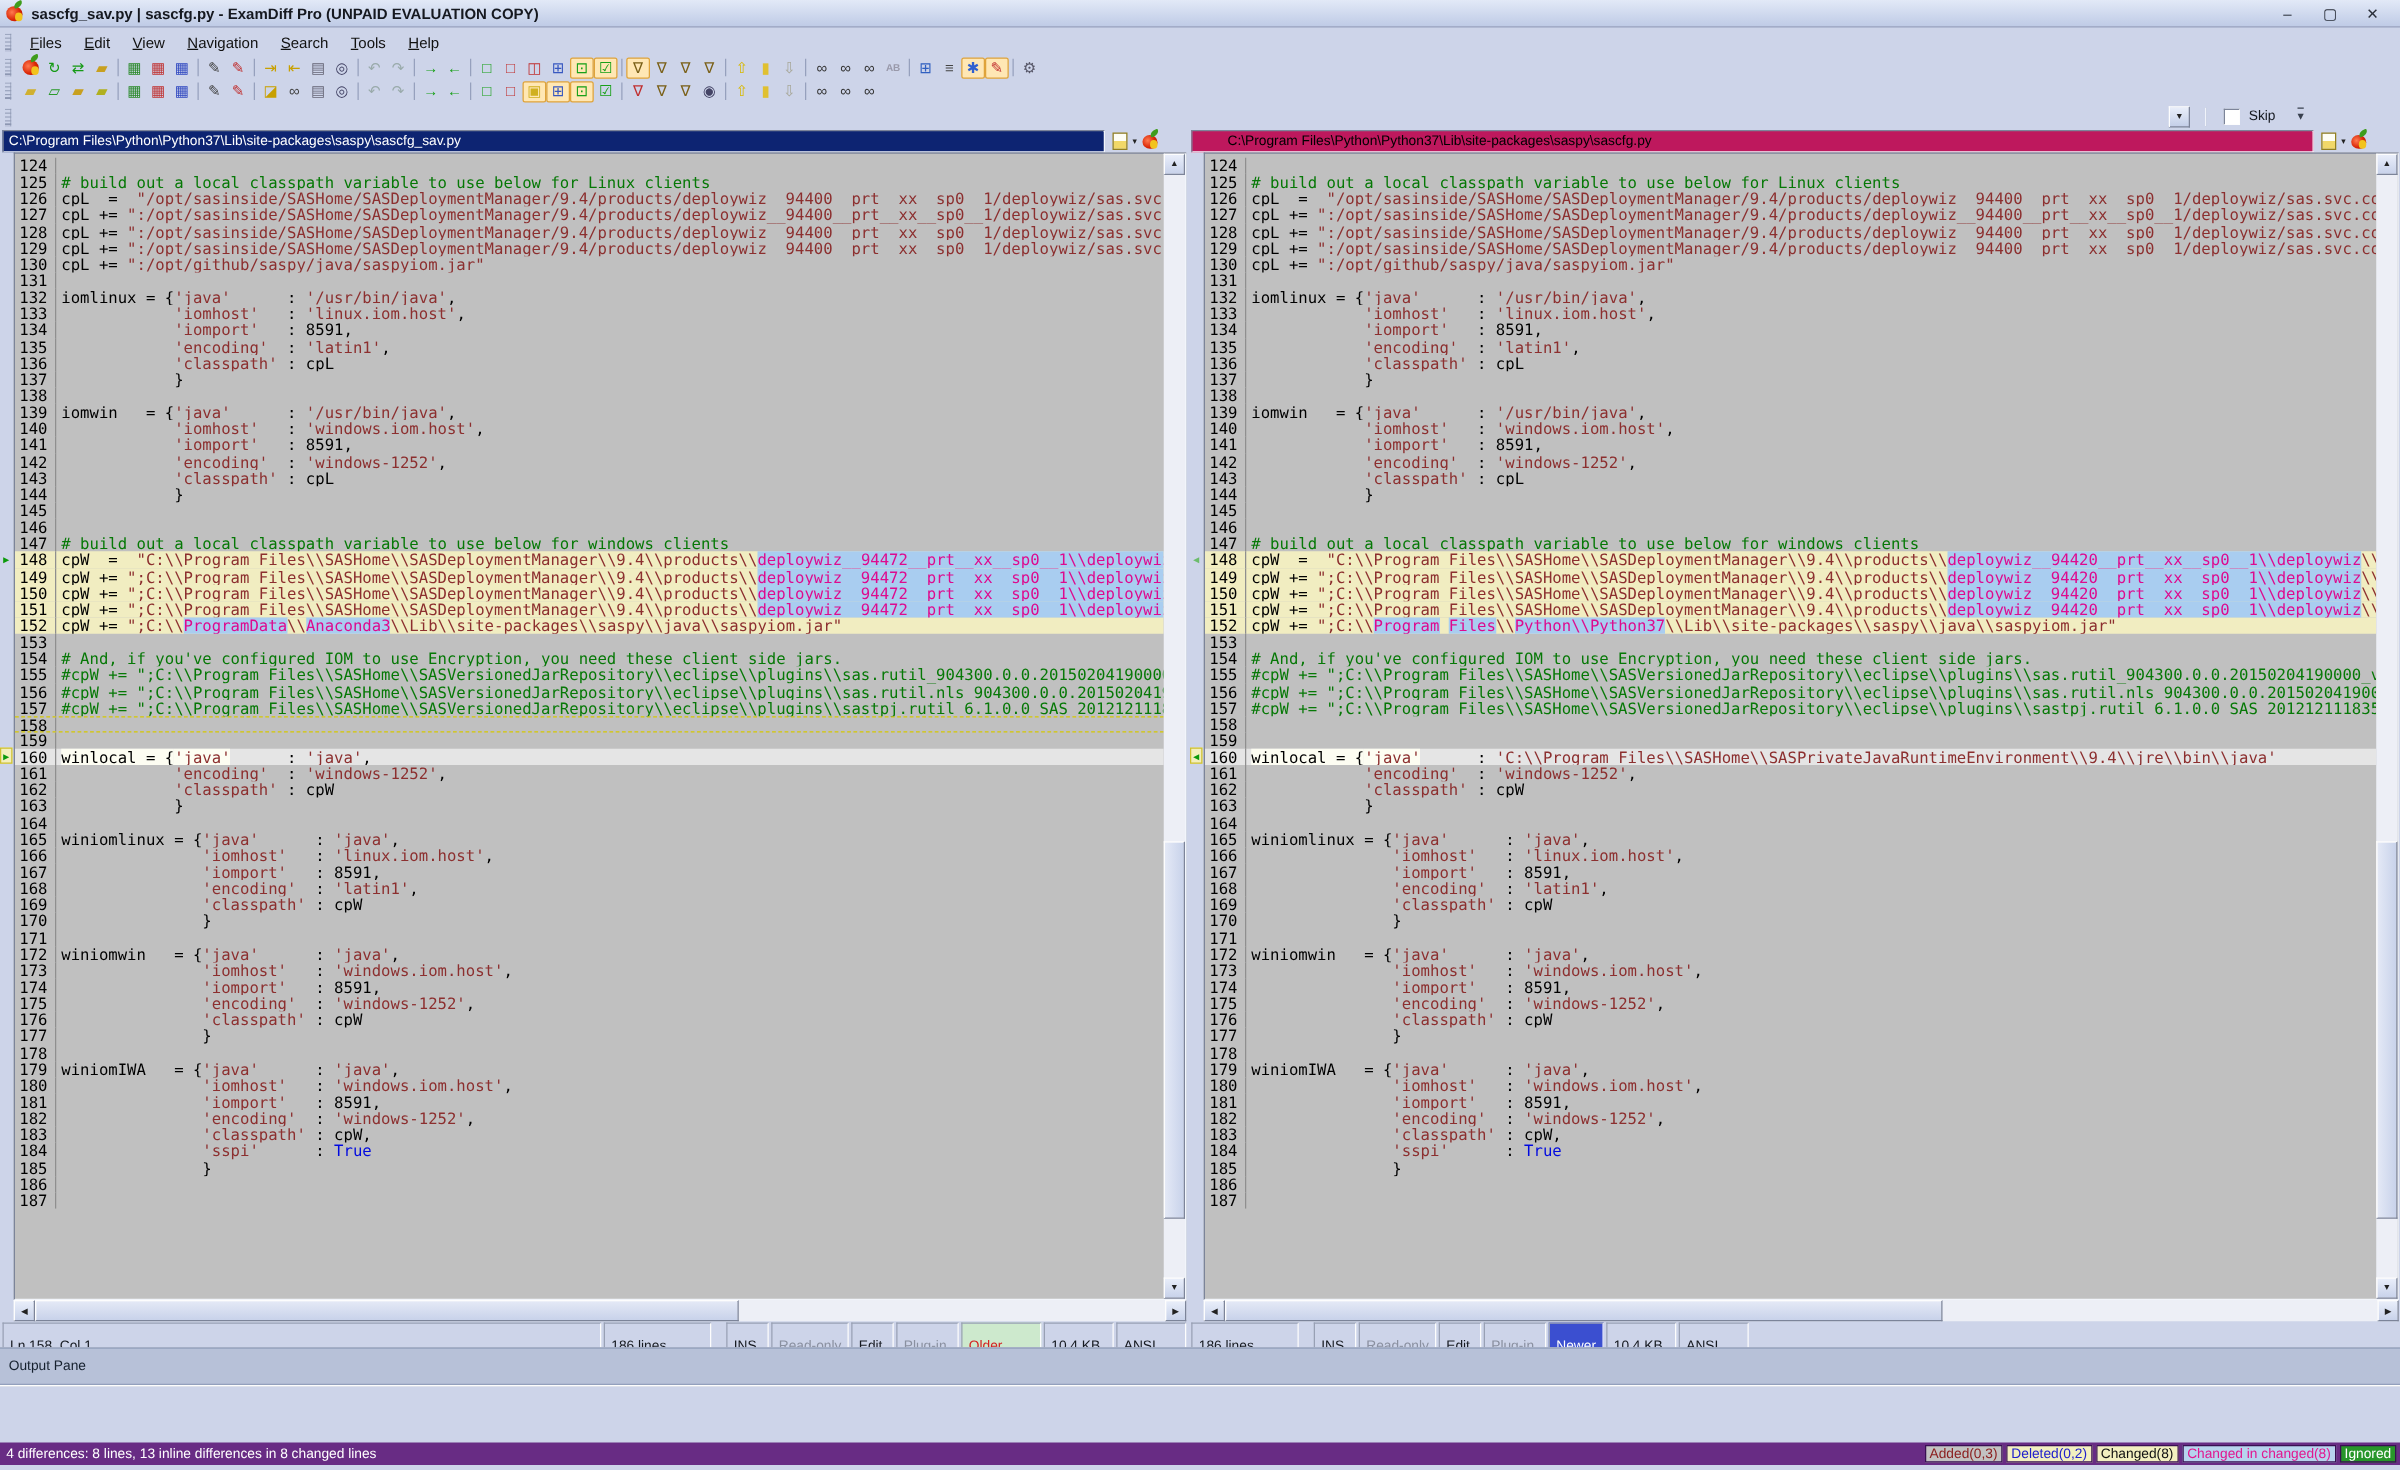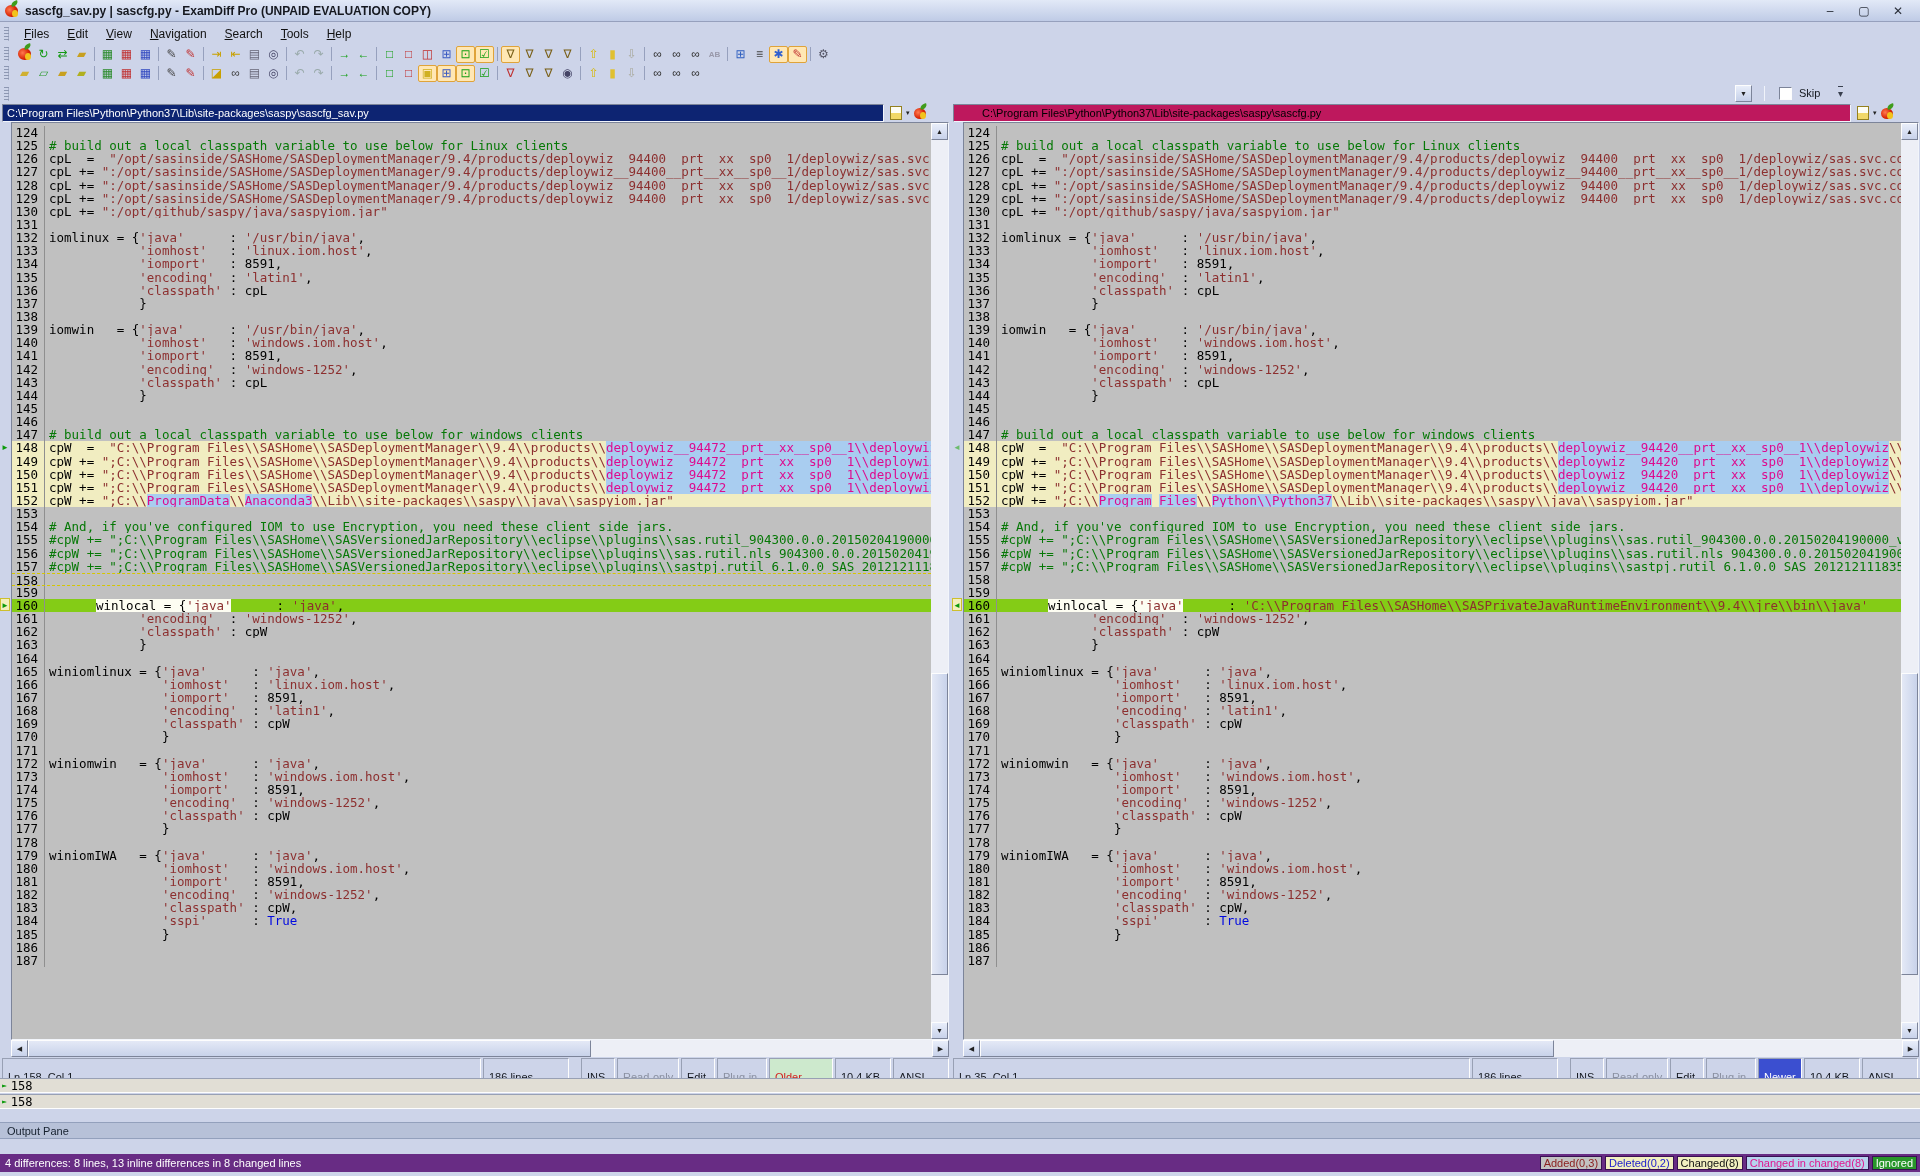--- a/index.html
+++ b/index.html
@@ -75,21 +75,21 @@
 
   .pbox { position:absolute; top:122px; height:918px; background:#c0c0c0;
     border:1px solid; border-color:#7c8499 #f2f5fb #f2f5fb #7c8499; }
   .rows { position:absolute; left:0; top:3px; right:17px; overflow:hidden; }
   .crow { display:flex; height:13.15px; line-height:13.2px;
     font-family:"DejaVu Sans Mono",monospace; font-size:12.5px; }
   .crow .ln { width:33px; min-width:33px; text-align:right; padding-right:6px;
     border-right:1px solid #8f8f8f; color:#000; }
   .crow .cd { flex:1; white-space:pre; overflow:hidden; padding-left:4px; color:#000; }
   .r-chg { background:#f1edc1; }
-  .r-cur { background:#84cc16;gap:47px; }
+  .r-cur { background:#e5e5e5; }
   .r-dash { border-top:1px dashed #d5c700; border-bottom:1px dashed #d5c700; }
   .c-id { color:#000; }
   .c-str { color:#8c2f2f; }
   .c-cmt { color:#067806; }
   .c-bool { color:#0009e0; }
   .c-hl { color:#de0a8e; background:#a9cdf0; }
   .wbg { background:#fdfdf2; }
 
   
   .vscroll { position:absolute; right:0; top:0; bottom:0; width:17px; background:#edeff6; }
@@ -111,21 +111,21 @@
   .scell.newer { background:#3b4fd0; color:#fff; }
   .sgap { width:8px; }
 
   
   .insrow { position:absolute; left:0; width:1920px; height:15px; background:#e1ded5;
     border-top:1px solid #98a0b4; border-bottom:1px solid #fdfdfd;
     display:flex; align-items:center; font-family:"DejaVu Sans Mono",monospace; font-size:12px; color:#000; }
   .insrow .mka { font-size:8px; color:#0b9a0b; margin:0 4px 0 2px; }
 
   
-  .outcap { position:absolute; left:0; top:1122px; width:1920px; height:17px; background:#b7c1d8;
+  .outcap { position:absolute; left:0; top:1078px; width:1920px; height:30px; background:#b7c1d8;
     border-top:1px solid #93a0bc; border-bottom:1px solid #93a0bc;
     font-size:11px; color:#15202e; display:flex; align-items:center; padding-left:7px; }
   .foot { position:absolute; left:0; top:1154px; width:1920px; height:18px; background:#682c84;
     display:flex; align-items:center; font-size:11px; color:#fff; padding-left:5px; }
   .legend { margin-left:auto; display:flex; gap:3px; margin-right:3px; }
   .chip { height:14px; line-height:13px; padding:0 3px; border:1px solid #381052; font-size:11px; cursor:default; }
 </style>
 </head>
 <body>
 
@@ -836,21 +836,20 @@
     <span class="sgap"></span>
     <span class="scell" style="width: 34px;">INS</span>
     <span class="scell dim" style="width: 62px;">Read-only</span>
     <span class="scell" style="width: 34px;">Edit</span>
     <span class="scell dim" style="width: 50px;">Plug-in</span>
     <span class="scell older" style="width: 64px;">Older</span>
     <span class="scell" style="width: 56px;">10.4 KB</span>
     <span class="scell" style="width: 56px;">ANSI</span>
   </div>
 <div class="sbar" style="left:953px;width:965px;" id="sbar-right">
-    <span class="scell" style="flex: 1 1 0%;">Ln 35, Col 1</span>
     <span class="scell" style="width: 86px;">186 lines</span>
     <span class="sgap"></span>
     <span class="scell" style="width: 34px;">INS</span>
     <span class="scell dim" style="width: 62px;">Read-only</span>
     <span class="scell" style="width: 34px;">Edit</span>
     <span class="scell dim" style="width: 50px;">Plug-in</span>
     <span class="scell newer" style="width: 44px;">Newer</span>
     <span class="scell" style="width: 56px;">10.4 KB</span>
     <span class="scell" style="width: 56px;">ANSI</span>
   </div>

